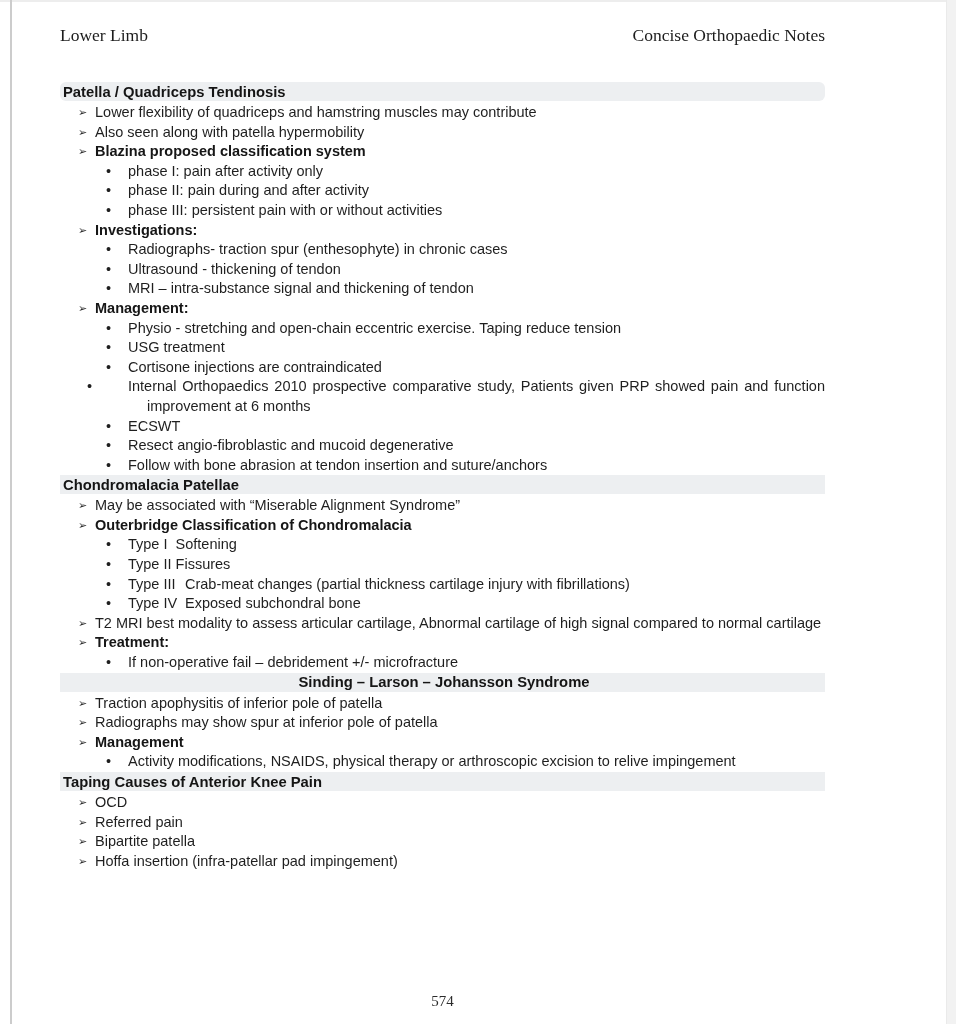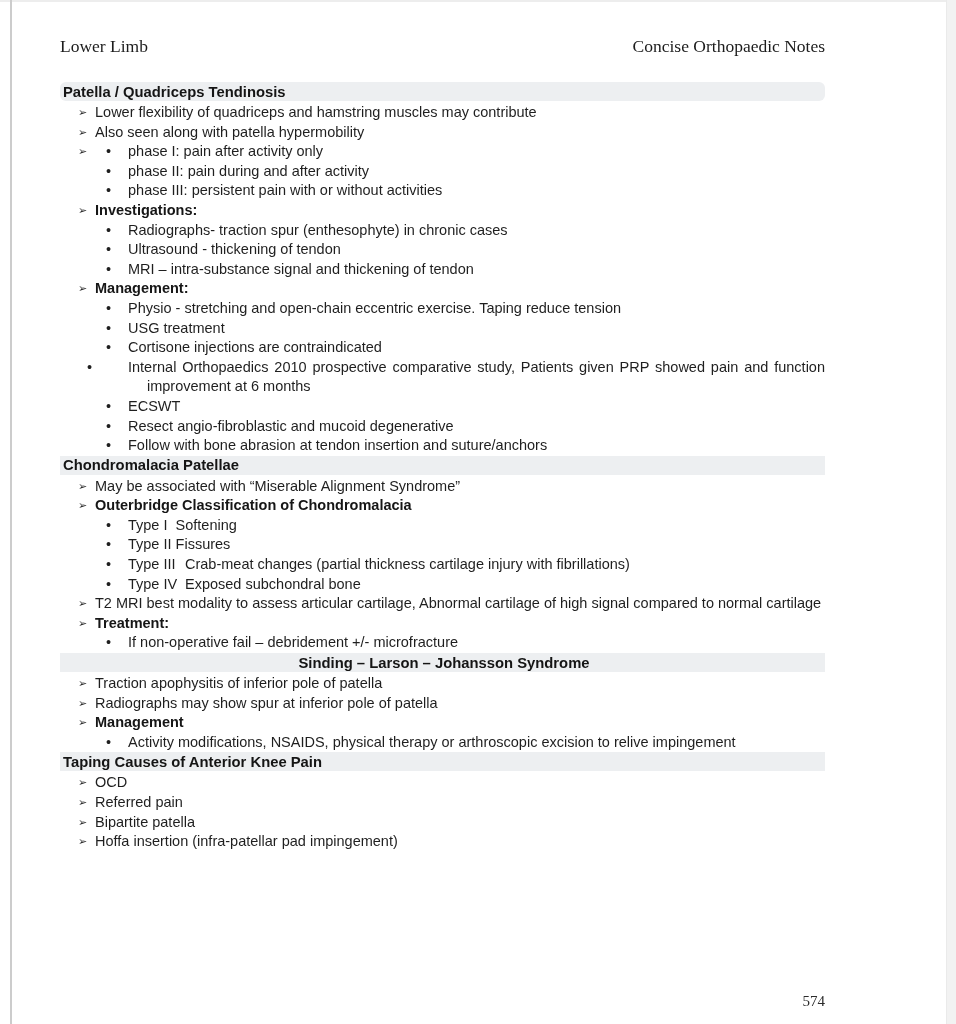--- a/index.html
+++ b/index.html
@@ -20,21 +20,21 @@
     background: #cccccc;
   }
   .edge-right {
     position: absolute; top: 0; left: 946px; width: 10px; height: 1024px;
     background: #f2f2f2; border-left: 1px solid #eaeaea;
   }
   .content {
     position: absolute; left: 60px; top: 0; width: 765px; height: 1024px;
   }
   .header {
-    padding-top: 36px; height: 45px;
+    padding-top: 25px; height: 45px;
     display: flex; justify-content: space-between;
     font-family: "Liberation Serif", "DejaVu Serif", serif;
     font-size: 17.5px; line-height: 20px; color: #1c1c1c;
   }
   .section { }
   .section:first-child { margin-top: 37px; }
   .section-title {
     font-weight: bold;
     font-size: 14.8px;
     line-height: 16px;
@@ -55,21 +55,21 @@
   .lvl2 .marker { left: 46px; font-size: 14.5px; color: #1f1f1f; }
   .bold .item-text { font-weight: bold; color: #161616; }
   .justify-deep {
     padding-left: 87px;
     text-indent: -19px;
     text-align: justify;
   }
   .item-label { display: inline-block; min-width: 57px; }
   .footer {
     position: absolute; top: 993px; left: 0; width: 100%;
-    text-align: right;
+    text-align: center;
     font-family: "Liberation Serif", "DejaVu Serif", serif;
     font-size: 15px; color: #2b2b2b;
   }
 </style>
 </head>
 <body>
 
 <div class="edge-top"></div>
 <div class="edge-left"></div>
 <div class="edge-right"></div>
@@ -78,21 +78,21 @@
   <div class="header">
     <span>Lower Limb</span>
     <span>Concise Orthopaedic Notes</span>
   </div>
 
   <div id="sections">
       <div class="section">
         <div class="section-title" style="background-color: rgb(237, 239, 241); border-radius: 6px;">Patella / Quadriceps Tendinosis</div>
         <div class="item lvl1"><span class="marker">➢</span><span class="item-text">Lower flexibility of quadriceps and hamstring muscles may contribute</span></div>
         <div class="item lvl1"><span class="marker">➢</span><span class="item-text">Also seen along with patella hypermobility</span></div>
-        <div class="item lvl1 bold"><span class="marker">➢</span></div>
+        <div class="item lvl1 bold"><span class="marker">➢</span><span class="item-text">Blazina proposed classification system</span></div>
         <div class="item lvl2"><span class="marker">•</span><span class="item-text">phase I: pain after activity only</span></div>
         <div class="item lvl2"><span class="marker">•</span><span class="item-text">phase II: pain during and after activity</span></div>
         <div class="item lvl2"><span class="marker">•</span><span class="item-text">phase III: persistent pain with or without activities</span></div>
         <div class="item lvl1 bold"><span class="marker">➢</span><span class="item-text">Investigations:</span></div>
         <div class="item lvl2"><span class="marker">•</span><span class="item-text">Radiographs- traction spur (enthesophyte) in chronic cases</span></div>
         <div class="item lvl2"><span class="marker">•</span><span class="item-text">Ultrasound - thickening of tendon</span></div>
         <div class="item lvl2"><span class="marker">•</span><span class="item-text">MRI – intra-substance signal and thickening of tendon</span></div>
         <div class="item lvl1 bold"><span class="marker">➢</span><span class="item-text">Management:</span></div>
         <div class="item lvl2"><span class="marker">•</span><span class="item-text">Physio - stretching and open-chain eccentric exercise. Taping reduce tension</span></div>
         <div class="item lvl2"><span class="marker">•</span><span class="item-text">USG treatment</span></div>

